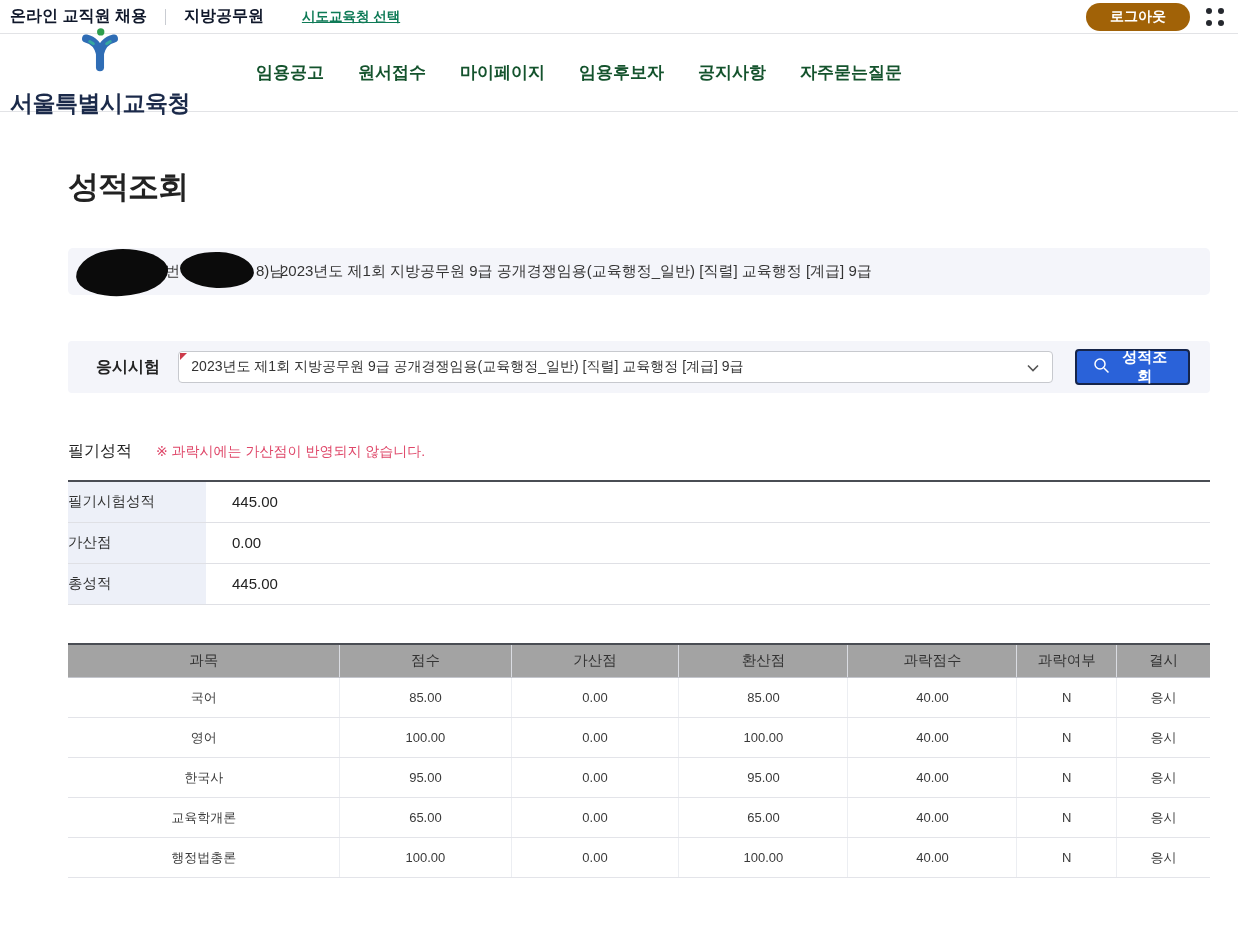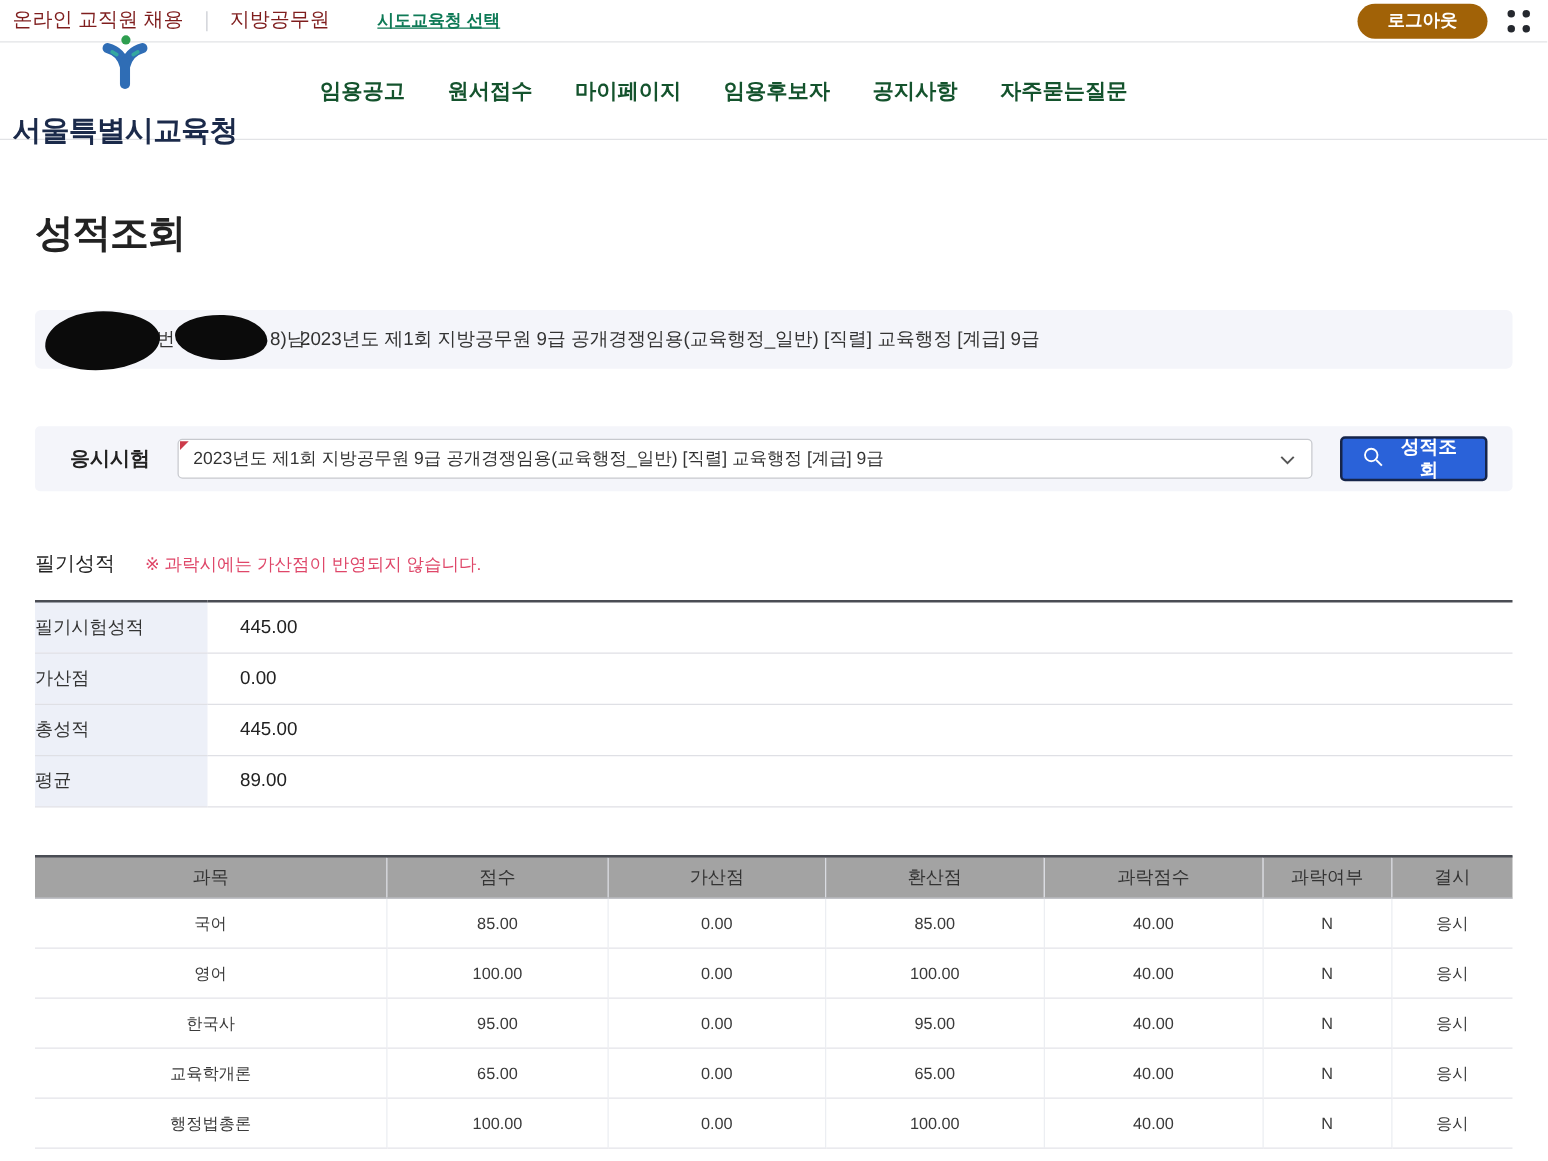--- a/index.html
+++ b/index.html
@@ -9,21 +9,21 @@
     font-family: "Liberation Sans", "DejaVu Sans", sans-serif;
     color: #333;
   }
 
   
   .topbar {
     height: 34px; display: flex; align-items: center;
     padding: 0 14px 0 10px; border-bottom: 1px solid #e2e3e6;
   }
   .topbar-left { display: flex; align-items: center; gap: 18px; }
-  .site-link { font-size: 16px; font-weight: normal; color: #7f1d1d; cursor: pointer; }
+  .site-link { font-size: 16px; font-weight: bold; color: #0f172a; cursor: pointer; }
   .tb-divider { width: 1px; height: 16px; background: #c9ccd2; }
   .region-link {
     font-size: 13.5px; font-weight: bold; color: #0e7a56;
     text-decoration: underline; margin-left: 20px; cursor: pointer;
   }
   .topbar-right { margin-left: auto; display: flex; align-items: center; gap: 16px; }
   .logout-btn {
     background: #a16207; color: #fff; border: none; border-radius: 15px;
     height: 28px; padding: 0 24px; font-size: 14px; font-weight: bold;
     font-family: inherit; cursor: pointer;
@@ -35,21 +35,21 @@
   .header {
     height: 78px; display: flex; align-items: center;
     padding: 0 10px; border-bottom: 1px solid #e2e3e6;
   }
   .brand { display: flex; align-items: center; gap: 8px; cursor: pointer; flex-direction: column; }
   .brand-name { font-size: 23px; font-weight: bold; color: #1b2a4a; letter-spacing: -0.5px; }
   .nav { display: flex; align-items: center; gap: 34px; margin-left: 66px; }
   .nav-item { font-size: 17px; font-weight: bold; color: #14532d; cursor: pointer; white-space: nowrap; }
 
   
-  .main { padding: 0 28px; }
+  .main { padding: 0 28px; margin-left: 40px; }
   .page-title { font-size: 31px; font-weight: bold; color: #222; margin-top: 54px; letter-spacing: -1px; }
 
   .info-bar {
     position: relative; margin-top: 40px; height: 47px;
     background: #f4f5fa; border-radius: 5px;
   }
   .redact-blob { position: absolute; background: #0b0b0b; }
   .blob-1 { left: 8px; top: 1px; width: 92px; height: 47px; border-radius: 46% 54% 52% 48% / 55% 50% 50% 45%; transform: rotate(-3deg); }
   .blob-2 { left: 112px; top: 4px; width: 74px; height: 36px; border-radius: 52% 48% 50% 50% / 48% 55% 45% 52%; transform: rotate(2deg); }
   .masked-char { position: absolute; left: 97px; top: 14px; font-size: 15px; color: #333; z-index: 0; }
@@ -200,24 +200,20 @@
         <td>445.00</td>
       </tr>
       <tr>
         <th>가산점</th>
         <td>0.00</td>
       </tr>
       <tr>
         <th>총성적</th>
         <td>445.00</td>
       </tr>
-      <tr>
-        <th>평균</th>
-        <td>89.00</td>
-      </tr>
     </tbody>
   </table>
 
   <table class="subject-table">
     <colgroup>
       <col style="width:23.8%">
         <col style="width:15.0%">
         <col style="width:14.7%">
       <col style="width:14.8%">
         <col style="width:14.8%">

